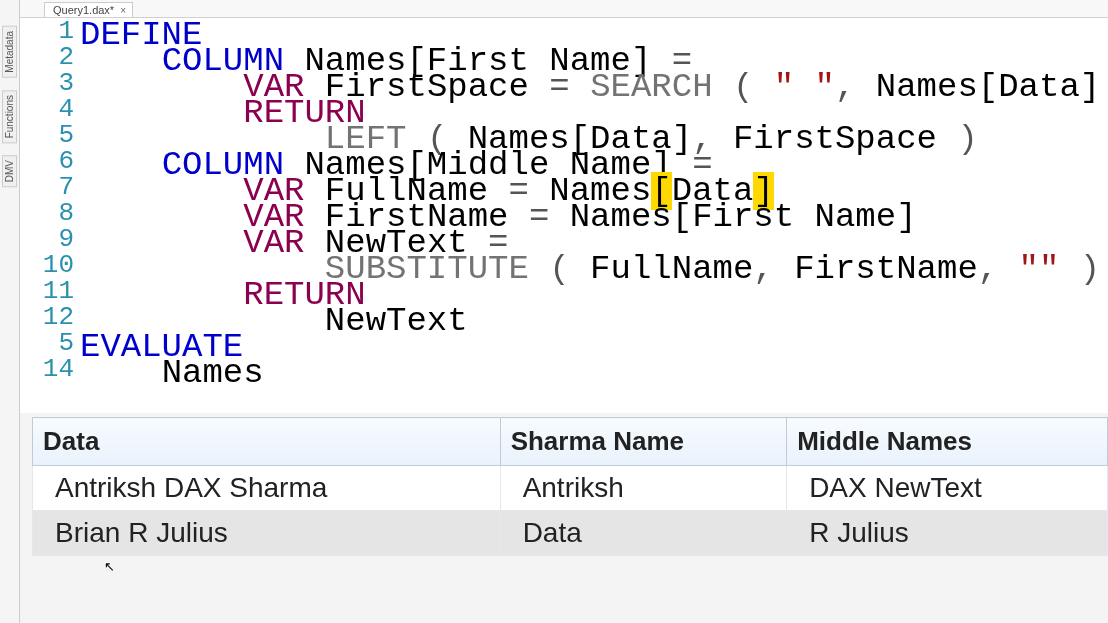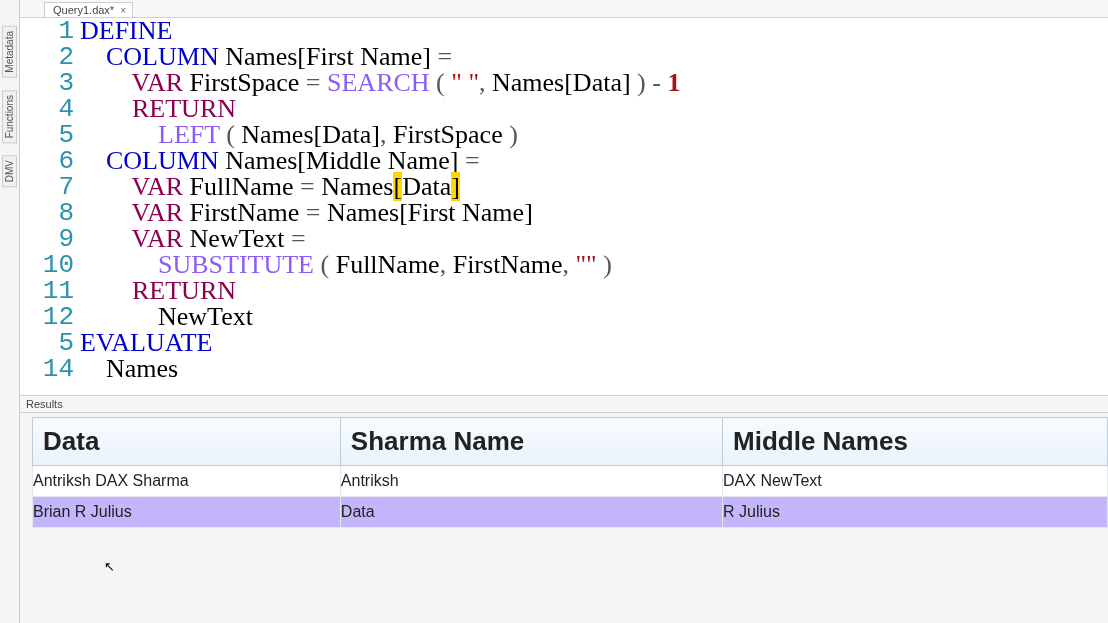--- a/index.html
+++ b/index.html
@@ -77,31 +77,31 @@
     padding-right: 6px;
     background: #fff;
     color: #2b91af;
     font-family: Consolas, "Courier New", monospace;
     font-size: 26px;
     line-height: 1.0;
     user-select: none;
   }
   .code {
     flex: 1;
-    font-family: Liberation Serif, serif;
-    font-size: 26px;
+    font-family: Liberation Mono, monospace;
+    font-size: 34px;
     line-height: 1.0;
     white-space: pre;
     color: #000;
     overflow: hidden;
   }
   .gutter div, .code div { height: 26px; }
   .tok-kw    { color: #0000cc; font-weight: 400; }
   .tok-kw2   { color: #8b004f; }
-  .tok-fn    { color: #8b5cf6; }
+  .tok-fn    { color: #737373; }
   .tok-str   { color: #a31515; }
   .tok-num   { color: #a31515; font-weight: 600; }
   .tok-punc  { color: #555; }
   .tok-ident { color: #000; }
   .hl-bracket { background: #ffd800; color:#000; }
   .zoom-row {
     height: 16px;
     font-size: 10px;
     color: #555;
     display: flex;
@@ -135,27 +135,27 @@
   table.results th {
     font-size: 26px;
     font-weight: 700;
     text-align: left;
     padding: 8px 10px;
     background: linear-gradient(#f7fbff,#e9f2fb);
     border: 1px solid #bfcbd6;
     color: #222;
   }
   table.results td {
-    font-size: 16px;
-    padding: 6px 0;
+    font-size: 28px;
+    padding: 6px 22px;
     border: 1px solid #e2e8ee;
     color: #222;
     background:#fff;
   }
-  table.results tr.alt td { background:#c4b5fd; }
+  table.results tr.alt td { background:#e5e5e5; }
   .cursor-arrow {
     position: absolute;
     left: 104px; top: 559px;
     font-size: 13px; color:#000;
     pointer-events:none;
   }
 </style>
 </head>
 <body>
 
@@ -188,21 +188,20 @@
           <div>10</div>
           <div>11</div>
           <div>12</div>
           <div>5</div>
           <div>14</div>
         </div>
       <div class="code" id="code"><div><span class="tok-kw">DEFINE</span></div><div><span>    </span><span class="tok-kw">COLUMN</span><span> </span><span class="tok-ident">Names[First Name]</span><span> </span><span class="tok-punc">=</span></div><div><span>        </span><span class="tok-kw2">VAR</span><span> </span><span class="tok-ident">FirstSpace</span><span> </span><span class="tok-punc">=</span><span> </span><span class="tok-fn">SEARCH</span><span> </span><span class="tok-punc">(</span><span> </span><span class="tok-str">" "</span><span class="tok-punc">,</span><span> </span><span class="tok-ident">Names[Data]</span><span> </span><span class="tok-punc">)</span><span> </span><span class="tok-punc">-</span><span> </span><span class="tok-num">1</span></div><div><span>        </span><span class="tok-kw2">RETURN</span></div><div><span>            </span><span class="tok-fn">LEFT</span><span> </span><span class="tok-punc">(</span><span> </span><span class="tok-ident">Names[Data]</span><span class="tok-punc">,</span><span> </span><span class="tok-ident">FirstSpace</span><span> </span><span class="tok-punc">)</span></div><div><span>    </span><span class="tok-kw">COLUMN</span><span> </span><span class="tok-ident">Names[Middle Name]</span><span> </span><span class="tok-punc">=</span></div><div><span>        </span><span class="tok-kw2">VAR</span><span> </span><span class="tok-ident">FullName</span><span> </span><span class="tok-punc">=</span><span> </span><span class="tok-ident">Names</span><span class="hl-bracket">[</span><span class="tok-ident">Data</span><span class="hl-bracket">]</span></div><div><span>        </span><span class="tok-kw2">VAR</span><span> </span><span class="tok-ident">FirstName</span><span> </span><span class="tok-punc">=</span><span> </span><span class="tok-ident">Names[First Name]</span></div><div><span>        </span><span class="tok-kw2">VAR</span><span> </span><span class="tok-ident">NewText</span><span> </span><span class="tok-punc">=</span></div><div><span>            </span><span class="tok-fn">SUBSTITUTE</span><span> </span><span class="tok-punc">(</span><span> </span><span class="tok-ident">FullName</span><span class="tok-punc">,</span><span> </span><span class="tok-ident">FirstName</span><span class="tok-punc">,</span><span> </span><span class="tok-str">""</span><span> </span><span class="tok-punc">)</span></div><div><span>        </span><span class="tok-kw2">RETURN</span></div><div><span>            </span><span class="tok-ident">NewText</span></div><div><span class="tok-kw">EVALUATE</span></div><div><span>    </span><span class="tok-ident">Names</span></div></div>
     </div>
 
 
-    <div class="results-hdr">Results</div>
 
     <div class="grid-wrap">
       <table class="results">
         <thead>
             <tr id="grid-head">
               <th>Data</th>
               <th>Sharma Name</th>
               <th>Middle Names</th>
             </tr>
           </thead>

